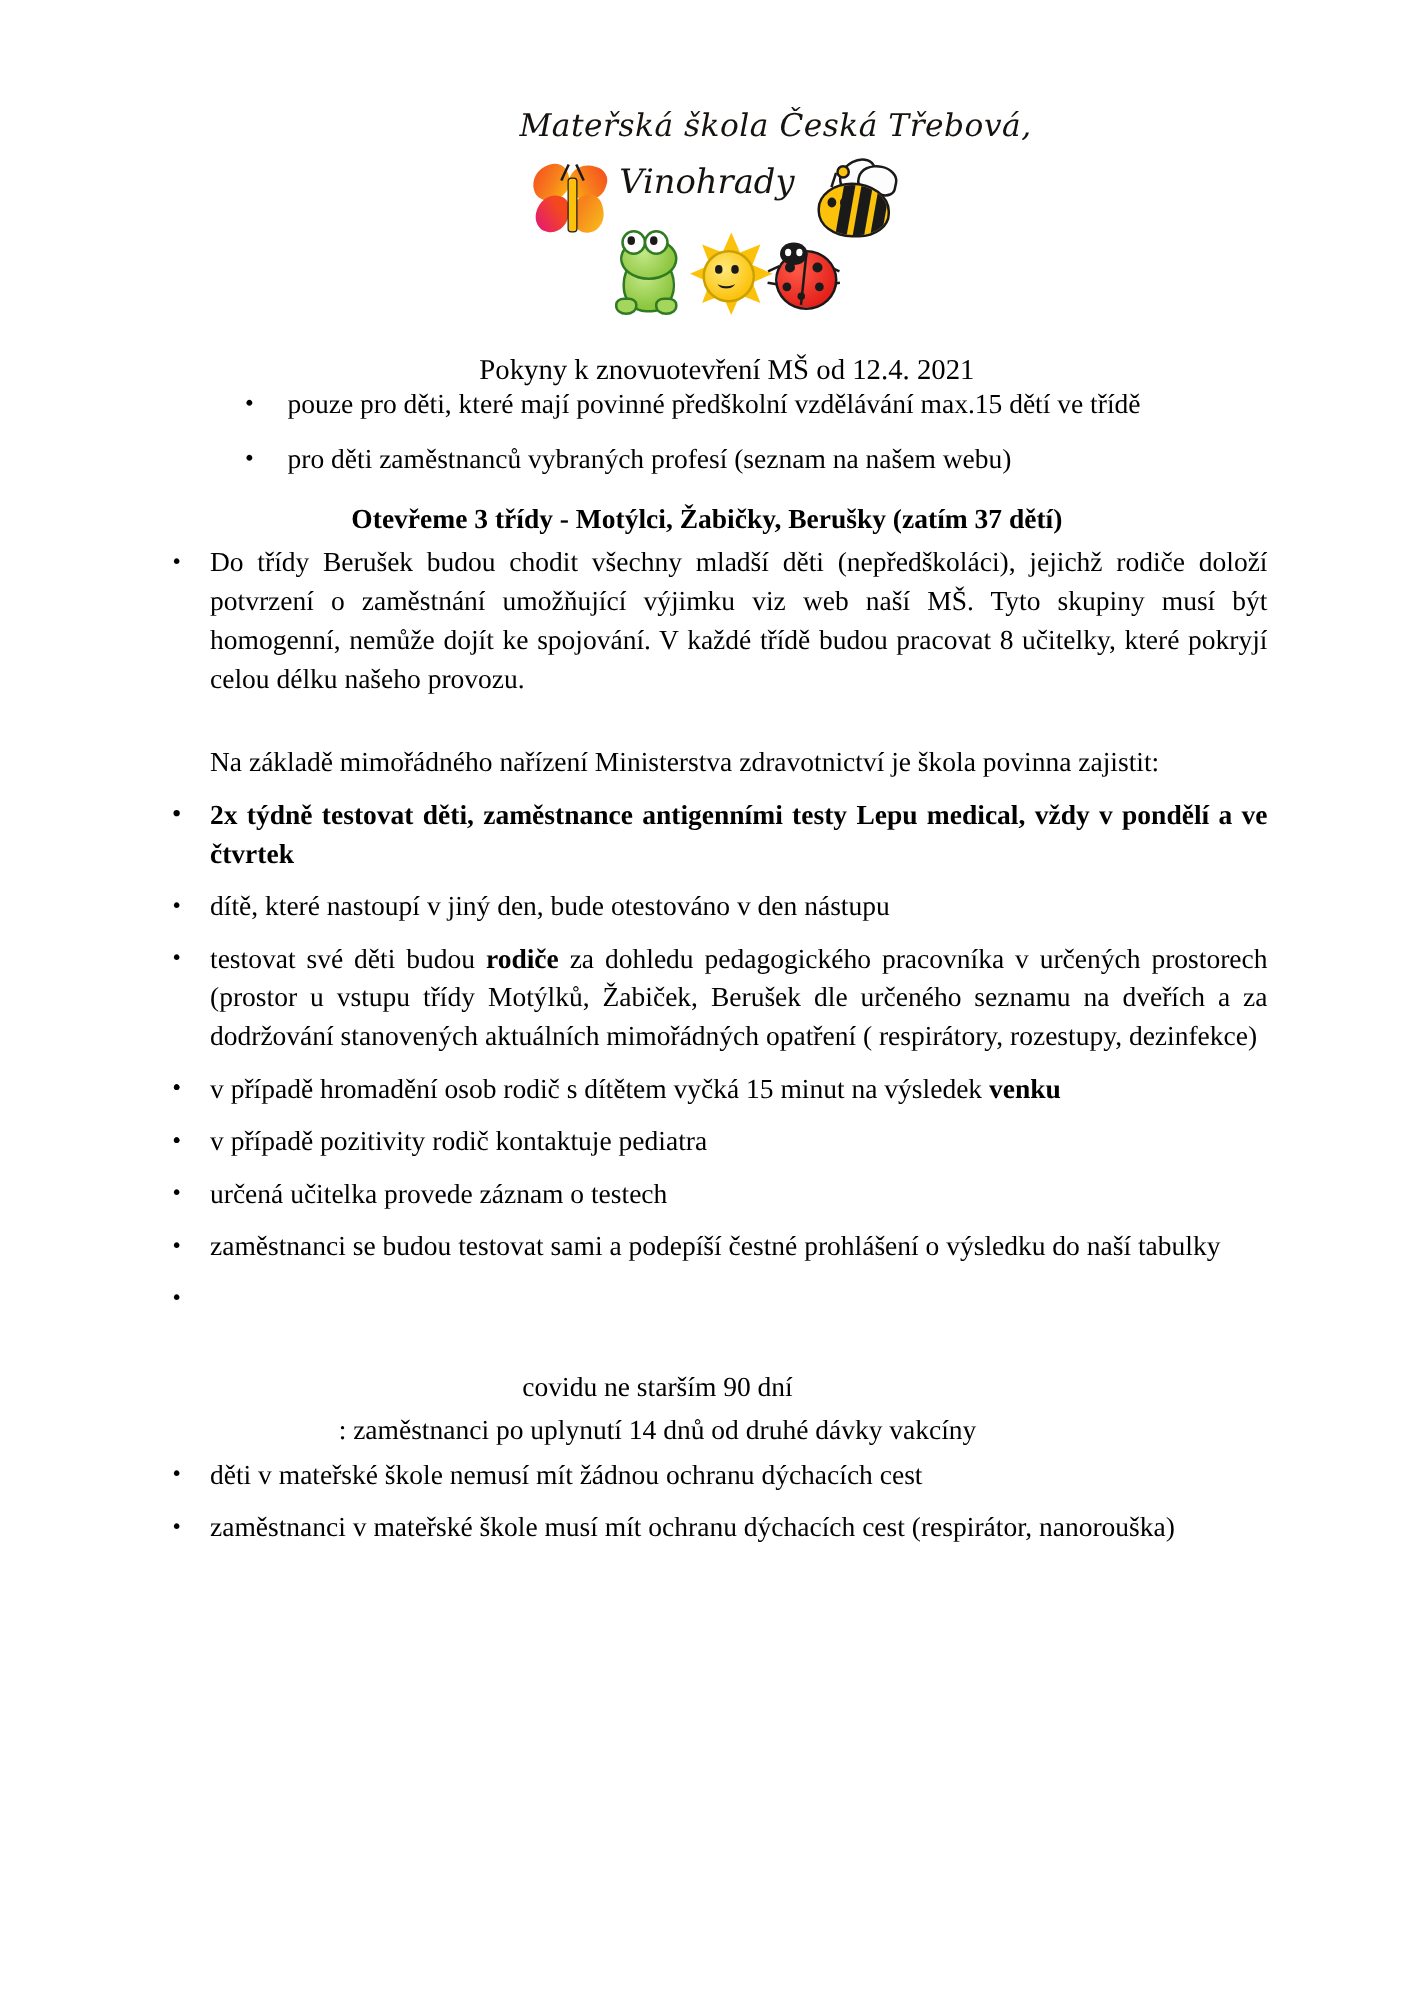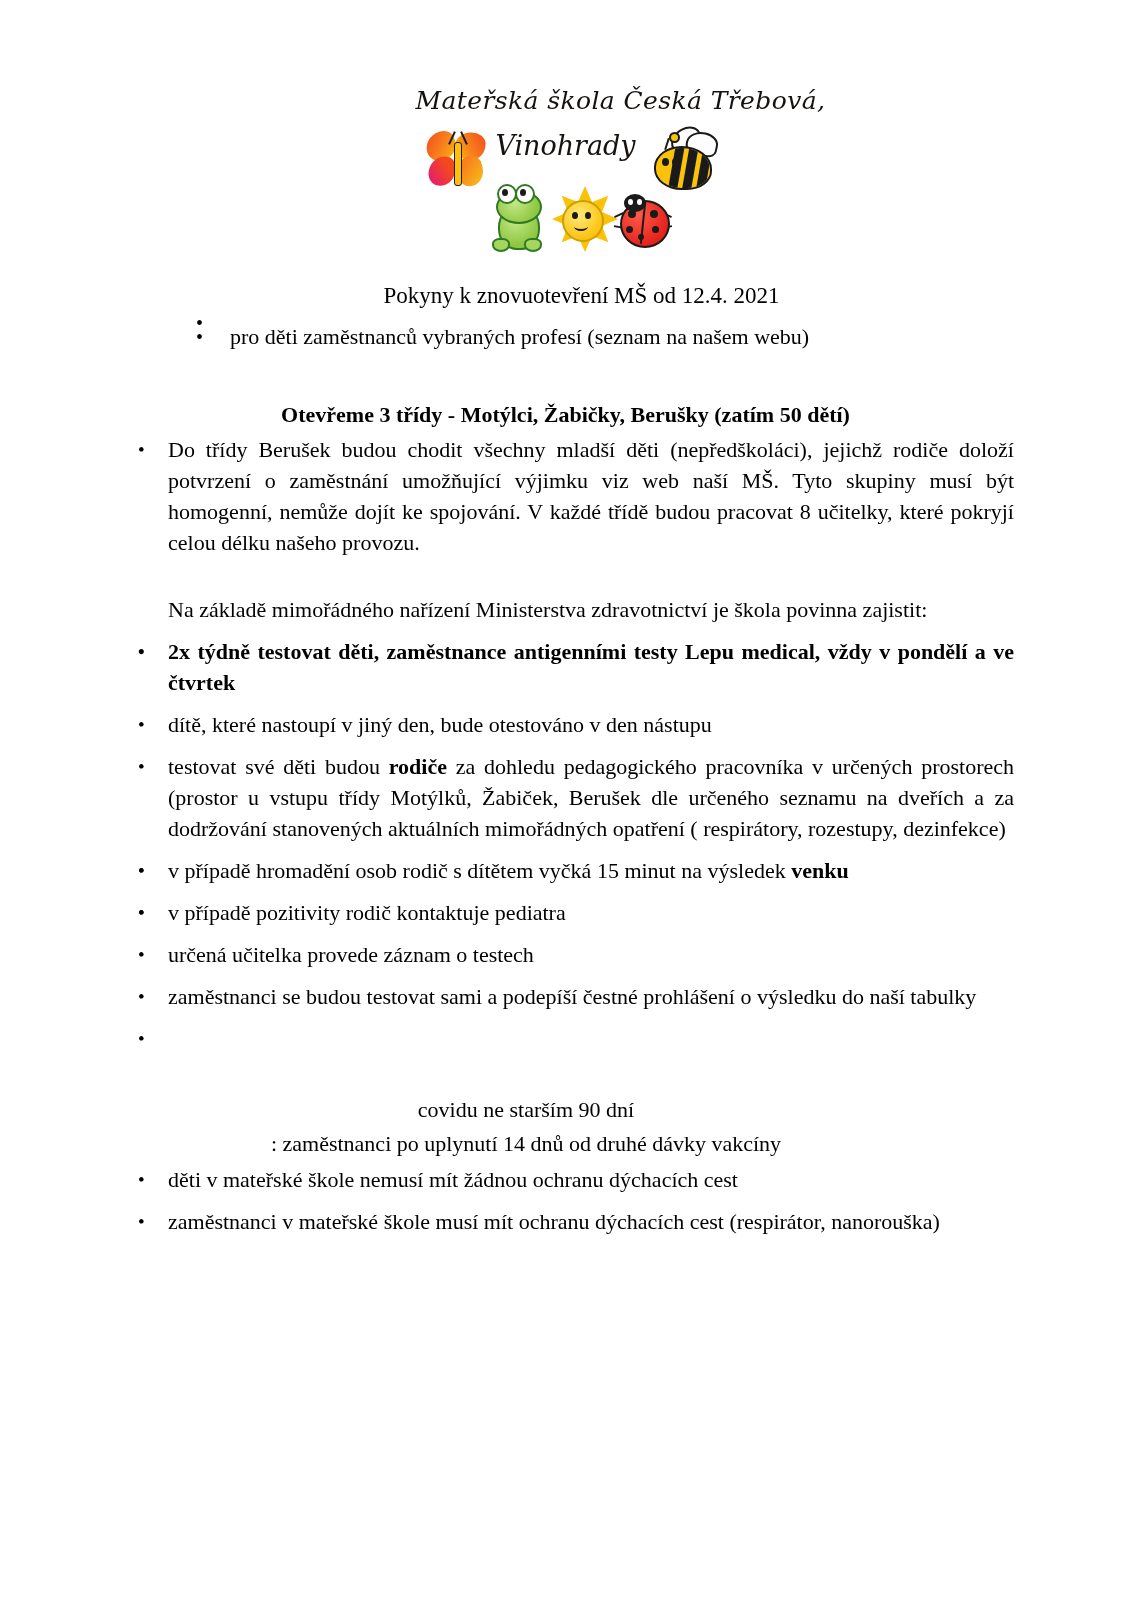--- a/index.html
+++ b/index.html
@@ -322,28 +322,29 @@
     </div>
   </div>
 
   <div class="doc">
 
     <div class="title-line">Pokyny k znovuotevření MŠ od 12.4. 2021</div>
 
     <div class="top-list">
       <div class="li">
         <span class="bullet">•</span>
+        <span>pouze pro děti, které mají povinné předškolní vzdělávání max.15 dětí ve třídě</span>
       </div>
       <div class="li">
         <span class="bullet">•</span>
         <span> pro děti zaměstnanců vybraných profesí (seznam na našem webu)</span>
       </div>
     </div>
 
-    <div class="subhead">Otevřeme 3 třídy - Motýlci, Žabičky, Berušky (zatím 50 dětí)</div>
+    <div class="subhead">Otevřeme 3 třídy - Motýlci, Žabičky, Berušky (zatím 37 dětí)</div>
 
     <div class="main-list" style="top:434px;">
       <div class="li">
         <span class="bullet">•</span>
         <span>Do třídy Berušek budou chodit všechny mladší děti (nepředškoláci), jejichž rodiče doloží potvrzení o zaměstnání umožňující výjimku viz web naší MŠ. Tyto skupiny musí být homogenní, nemůže dojít ke spojování. V každé třídě budou pracovat 8 učitelky, které pokryjí celou délku našeho provozu.</span>
       </div>
     </div>
 
     <div class="para-block">Na základě mimořádného nařízení Ministerstva zdravotnictví je škola povinna zajistit:</div>
 

